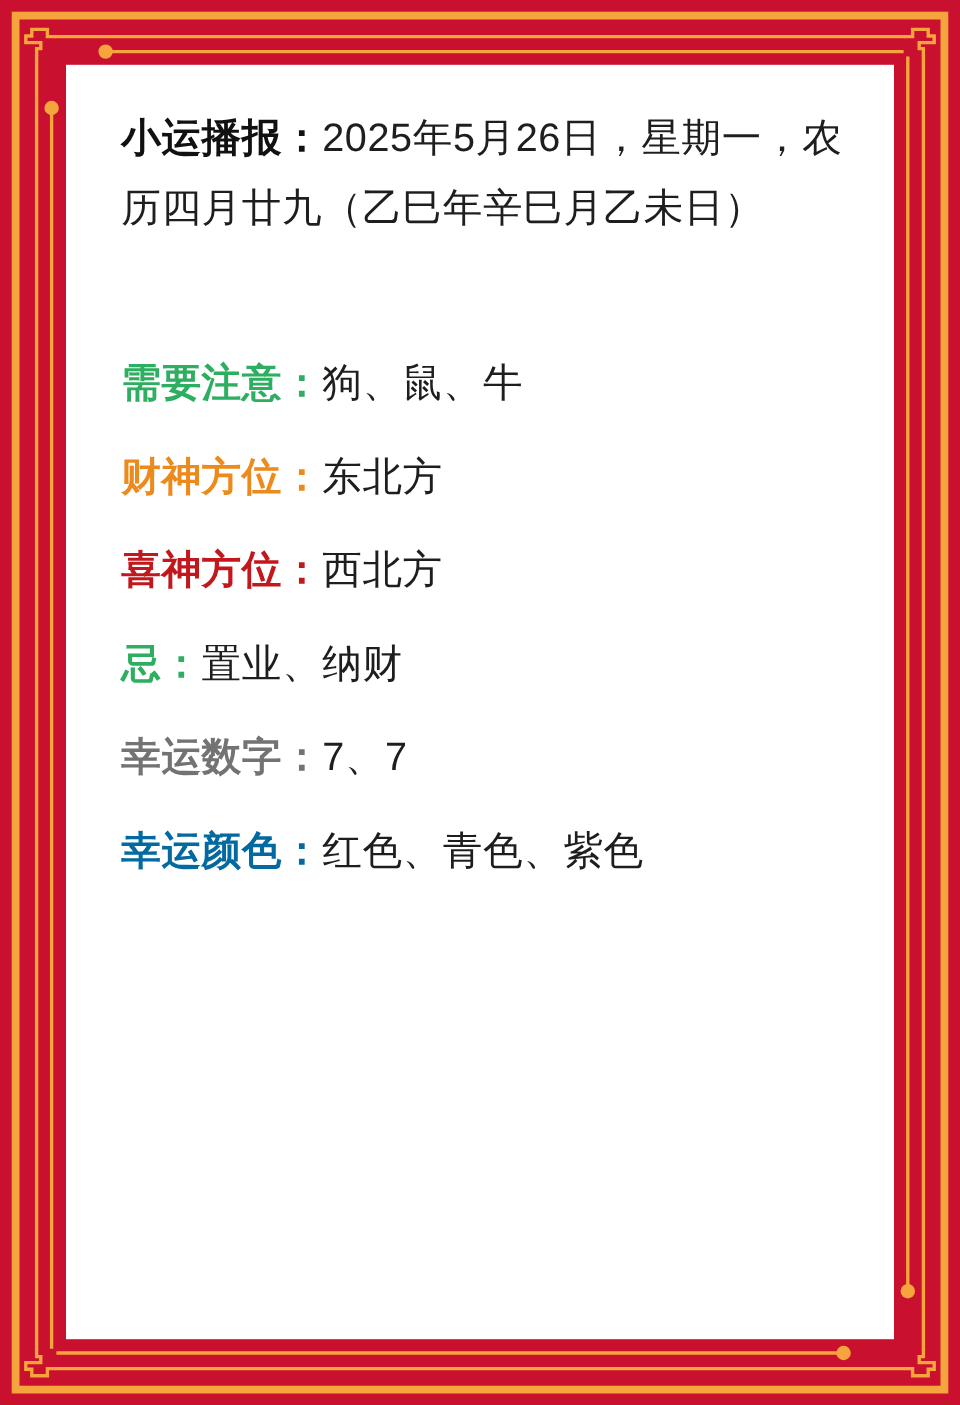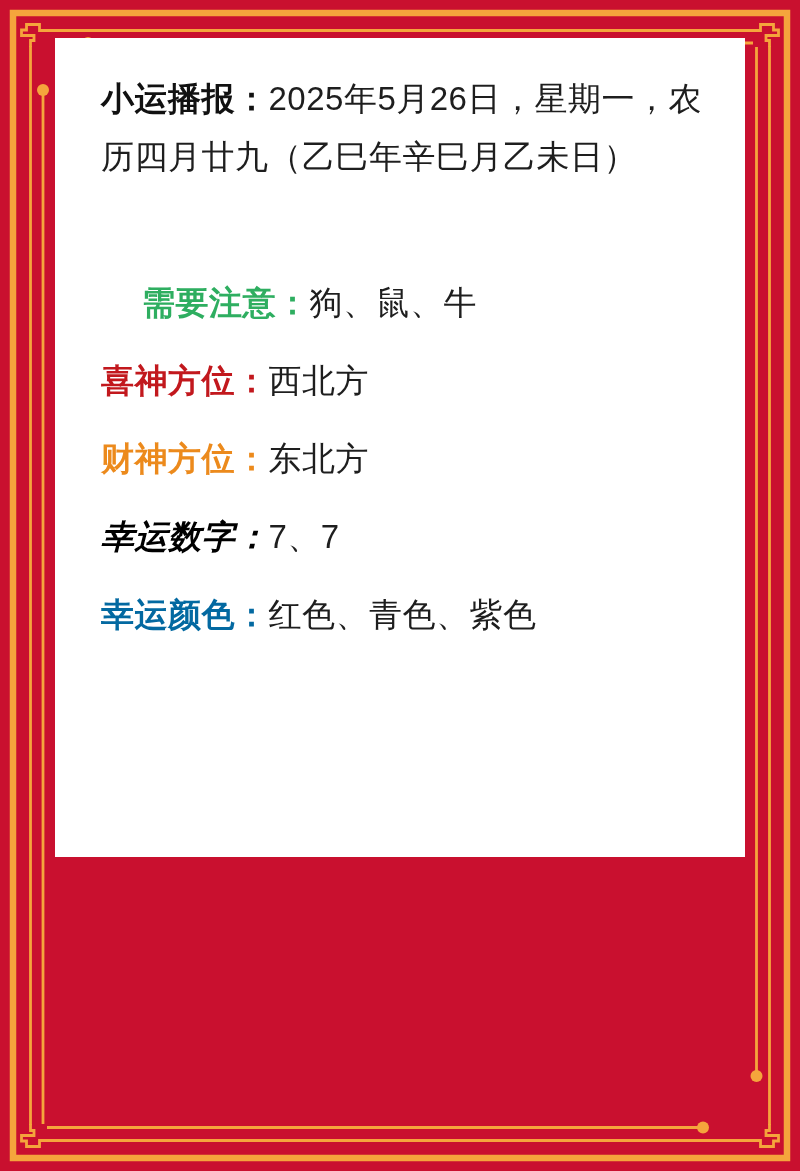--- a/index.html
+++ b/index.html
@@ -13,22 +13,22 @@
     width: 800px; height: 1171px;
     background: #C9102F;
   }
   .frame {
     position: absolute;
     left: 0; top: 0;
     display: block;
   }
   .card {
     position: absolute;
-    left: 55px; top: 38px;
-    width: 690px; height: 819px;
+    left: 55px; top: 54px;
+    width: 690px; height: 1062px;
     background: #FFFFFF;
     box-sizing: border-box;
     padding: 32px 28px 0 46px;
   }
   .card p {
     margin: 0 0 20px 0;
     font-size: 33px;
     line-height: 58px;
     color: #1E1E1E;
     letter-spacing: 0.5px;
@@ -63,26 +63,27 @@
     <use href="#knot" transform="translate(800,0) scale(-1,1)"></use>
     <use href="#knot" transform="translate(0,1171) scale(1,-1)"></use>
     <use href="#knot" transform="translate(800,1171) scale(-1,-1)"></use>
   </svg>
 
   <div class="card">
 
     <p class="intro"><span class="label label-black">小运播报：</span><span>2025年5月26日，星期一，农历四月廿九（乙巳年辛巳月乙未日）</span></p>
 
 
-    <p class="section"><span class="label" style="color: rgb(46, 174, 96); margin-left: 41px;">需要注意：</span><span>狗、鼠、牛</span></p>
+    <p class="section"><span class="label" style="color: rgb(46, 174, 96);">需要注意：</span><span>狗、鼠、牛</span></p>
+
+    <p class="section"><span class="label" style="color: rgb(236, 138, 28);">财神方位：</span><span>东北方</span></p>
 
     <p class="section"><span class="label" style="color: rgb(194, 24, 29);">喜神方位：</span><span>西北方</span></p>
 
-    <p class="section"><span class="label" style="color: rgb(236, 138, 28);">财神方位：</span><span>东北方</span></p>
 
+    <p class="section"><span class="label" style="color: rgb(46, 174, 96);">忌：</span><span>置业、纳财</span></p>
 
-
-    <p class="section"><span class="label" style="color: #000000; font-style: italic;">幸运数字：</span><span>7、7</span></p>
+    <p class="section"><span class="label" style="color: #737373;">幸运数字：</span><span>7、7</span></p>
 
     <p class="section"><span class="label" style="color: #0369a1;">幸运颜色：</span><span>红色、青色、紫色</span></p>
 
   </div>
 </div>
 
 </body></html>

